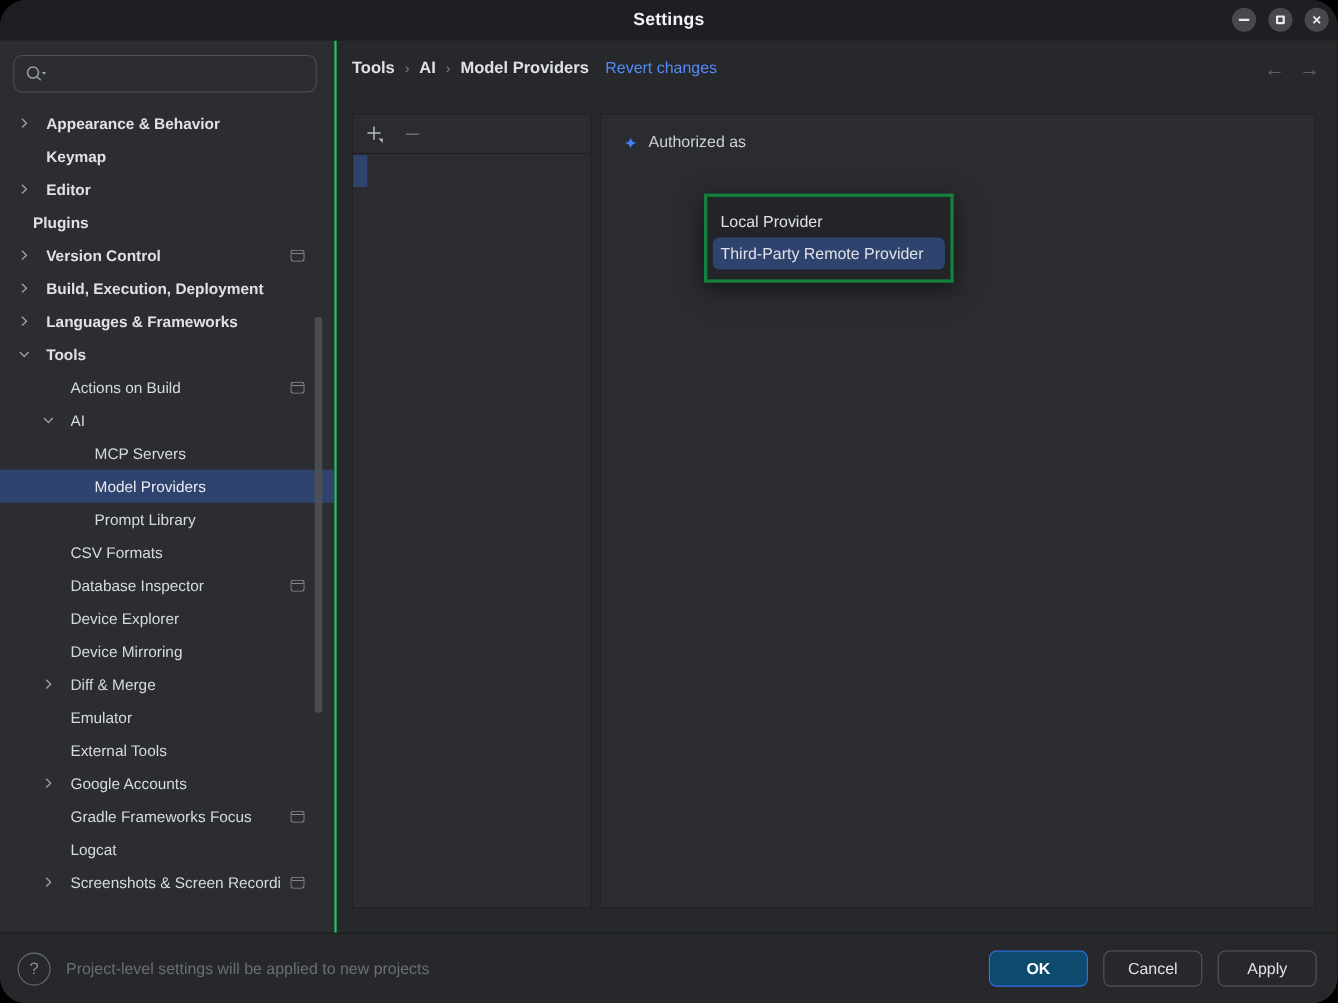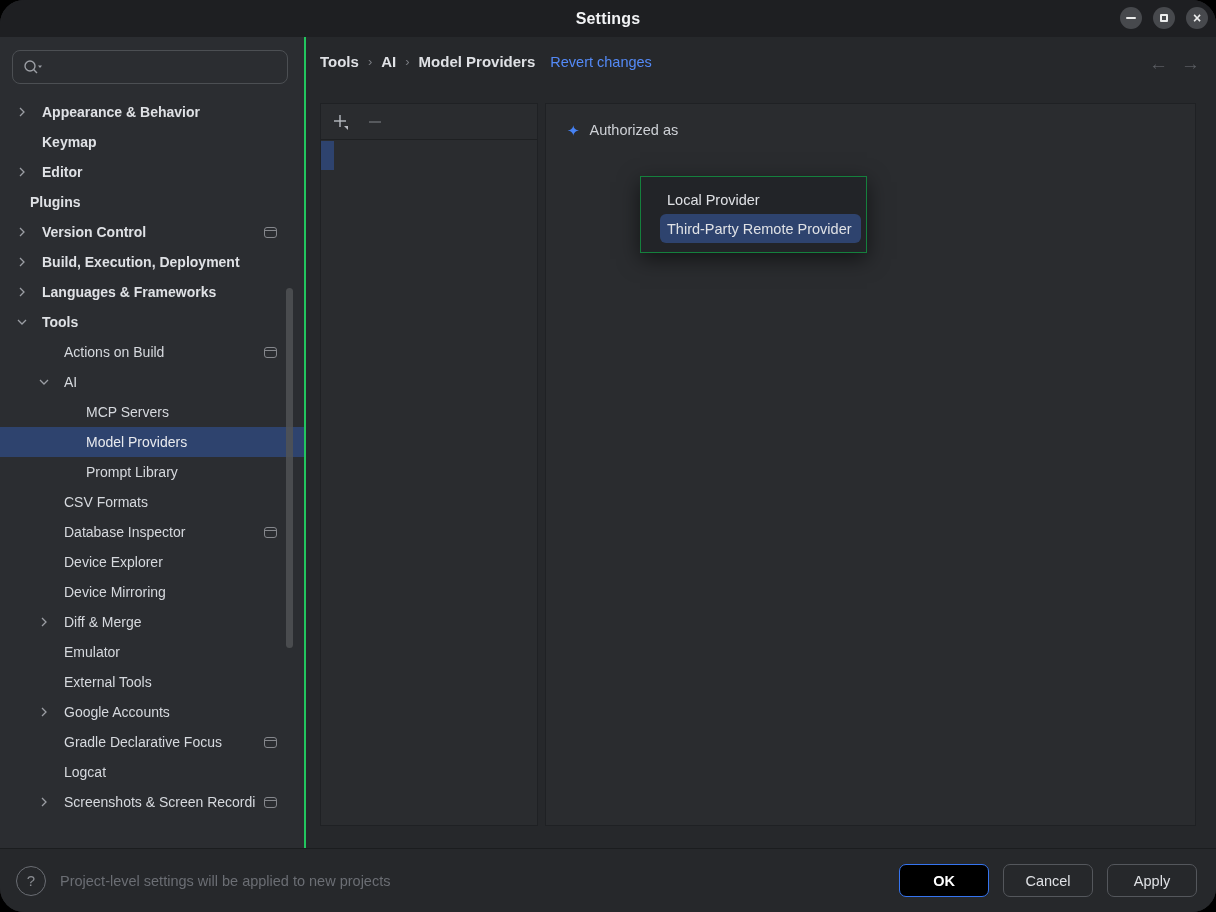--- a/index.html
+++ b/index.html
@@ -66,22 +66,22 @@
   }
   .tool-btn { width:18px; height:18px; position:relative; cursor:pointer; display:flex; align-items:center; justify-content:center; }
   .tool-btn.dim { opacity:.45; }
   .selected-sliver { position:absolute; left:0; top:37px; width:13px; height:29px; background:#2e436e; }
   .authorized-row { display:flex; align-items:center; gap:10px; padding:18px 0 0 21px; }
   .ai-diamond { color:#4682f4; font-size:15px; line-height:1; }
   .authorized-label { font-size:14.5px; color:#ced1d6; }
   
   .popup {
     position:absolute; left:333px; top:139px; width:227px;
-    background:#222428; border:1px solid #15803d;
-    box-shadow:0 6px 20px rgba(0,0,0,.55); padding:8px 0 9px 14px; z-index:10;
+    background:#222428; border:3px solid #15803d;
+    box-shadow:0 6px 20px rgba(0,0,0,.55); padding:8px 0 9px 0; z-index:10;
   }
   .popup-item {
     height:29px; display:flex; align-items:center; padding-left:12px;
     font-size:14.5px; color:#dfe1e5; cursor:pointer;
   }
   .popup-item.selected { background:#2e436e; border-radius:6px; margin:0 5px; padding-left:7px;text-align:right; }
   
   .footer {
     position:absolute; left:0; bottom:0; width:100%; height:64px;
     background:#26282b; border-top:1px solid #1b1d1f;
@@ -92,21 +92,21 @@
     display:flex; align-items:center; justify-content:center;
     color:#8a8d92; font-size:15px; cursor:pointer; flex:none;
   }
   .footer-hint { margin-left:14px; font-size:14.5px; color:#6b6e74; }
   .footer-buttons { margin-left:auto; display:flex; gap:14px; }
   .btn {
     min-width:90px; height:33px; border-radius:7px; border:1px solid #54575c;
     background:transparent; color:#dfe1e5; font-size:14.5px; font-family:"Liberation Sans",sans-serif;
     display:flex; align-items:center; justify-content:center; cursor:pointer; padding:0 18px;
   }
-  .btn.primary { background:#000000; border-color:#3574f0; color:#fff; font-weight:700; }
+  .btn.primary { background:#0c4a6e; border-color:#3574f0; color:#fff; font-weight:700; }
   svg { display:block; }
 </style>
 </head>
 <body>
 
 <div class="window">
 
   <div class="titlebar">
     <span class="title">Settings</span>
     <div class="win-controls">
@@ -264,21 +264,21 @@
         <div class="tree-row lvl1" style="padding-left: 38px;">
           <span class="chev-slot">
             <svg width="12" height="12" viewBox="0 0 12 12">
               <path d="M4 2 L8 6 L4 10" fill="none" stroke="#9b9ea4" stroke-width="1.3"></path>
             </svg>
           </span>
           <span>Google Accounts</span>
         </div>
         <div class="tree-row lvl1" style="padding-left: 38px;">
           <span class="chev-slot"></span>
-          <span>Gradle Declarative Focus</span>
+          <span>Gradle Frameworks Focus</span>
           <span class="badge">
             <svg width="13" height="11" viewBox="0 0 13 11">
               <rect x="0.5" y="0.5" width="12" height="10" rx="2.5" fill="none" stroke="#85878c" stroke-width="1"></rect>
               <line x1="1" y1="3.5" x2="12" y2="3.5" stroke="#85878c" stroke-width="1"></line>
             </svg>
           </span>
         </div>
         <div class="tree-row lvl1" style="padding-left: 38px;">
           <span class="chev-slot"></span>
           <span>Logcat</span>

